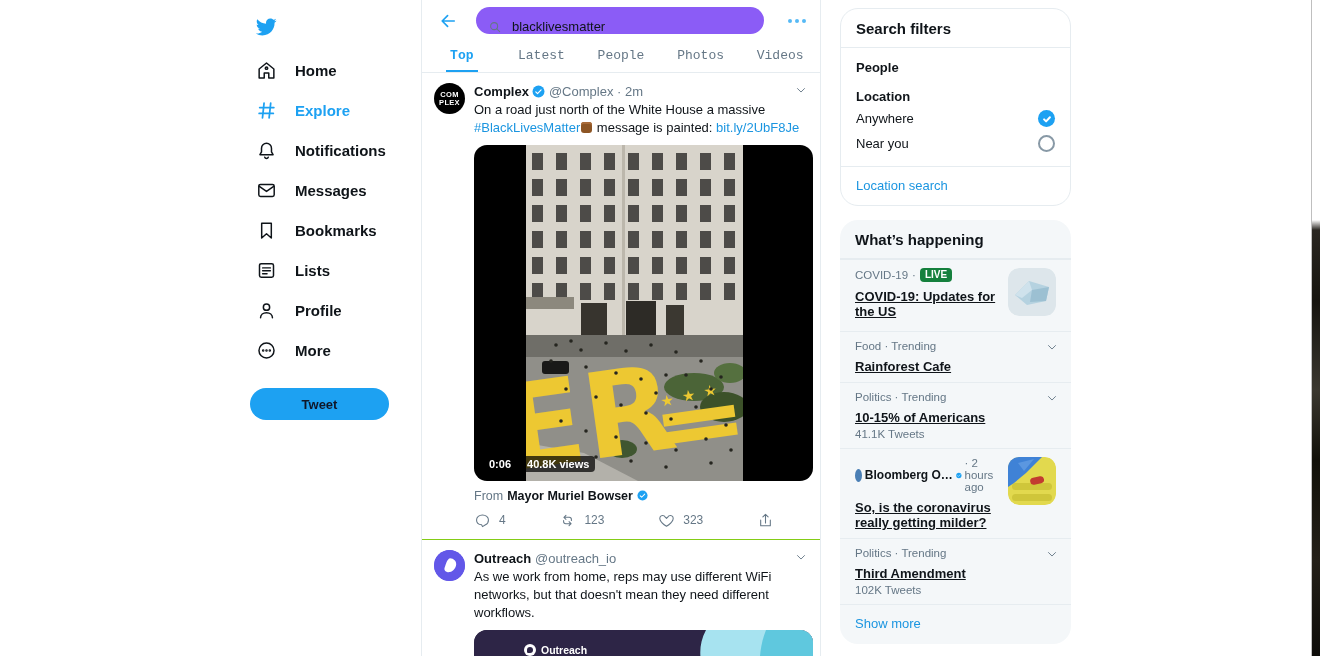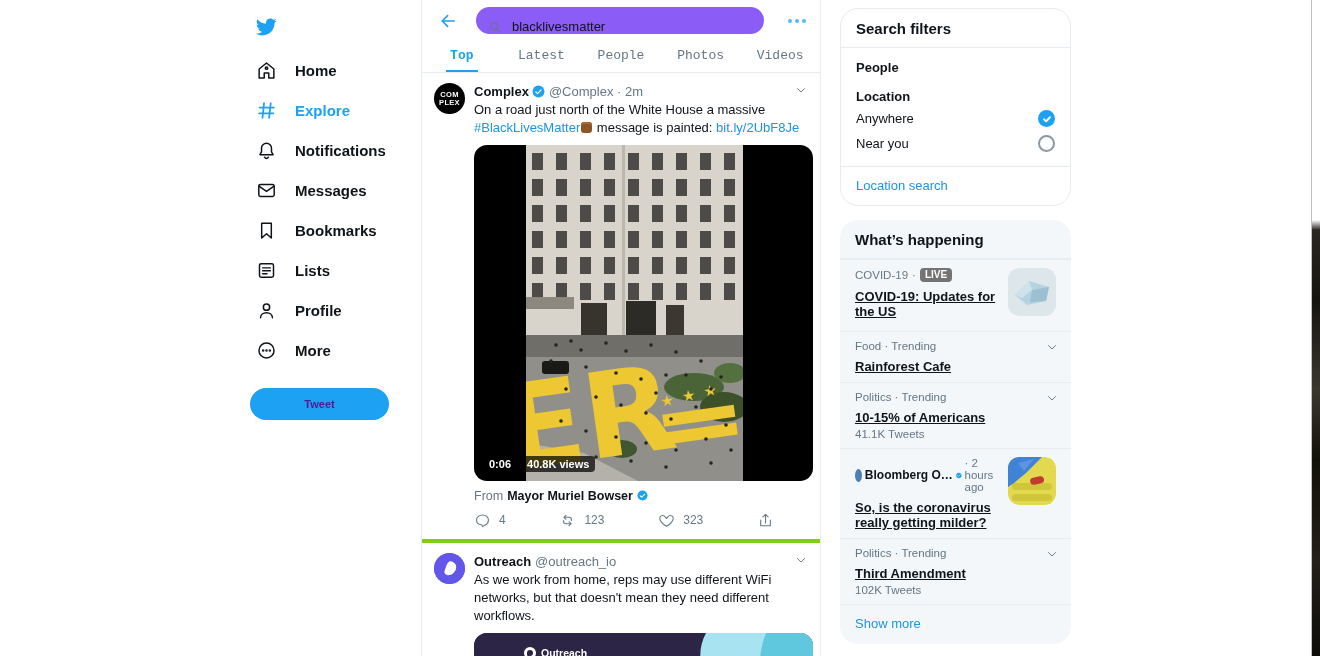--- a/index.html
+++ b/index.html
@@ -11,21 +11,21 @@
   .sidebar { position:absolute; left:240px; top:8px; width:155px; }
   .logo { margin:8px 0 10px 13px; width:26px; height:24px; cursor:pointer; }
   .logo svg { width:26px; height:22px; fill:#1DA1F2; }
   .nav-item { display:flex; align-items:center; height:40px; cursor:pointer; }
   .nicon { width:22px; height:22px; margin-left:15px; display:flex; align-items:center; justify-content:center; }
   .nicon svg { width:21px; height:21px; fill:none; stroke:#0f1419; stroke-width:1.7; stroke-linecap:round; stroke-linejoin:round; }
   .nav-item.active .nicon svg { stroke:#1DA1F2; }
   .nlabel { margin-left:18px; font-size:15px; font-weight:700; }
   .nav-item.active .nlabel { color:#1DA1F2; }
   .tweet-btn { display:block; margin:18px 0 0 10px; width:139px; height:32px; border:none;
-    border-radius:16px; background:#1DA1F2; color:#4c1d95; font-size:11px; font-weight:700;
+    border-radius:16px; background:#1DA1F2; color:#0f172a; font-size:13px; font-weight:700;
     font-family:inherit; cursor:pointer; }
 
   
   .main-col { position:absolute; left:421px; top:0; width:400px; min-height:656px;
     border-left:1px solid #E6ECF0; border-right:1px solid #E6ECF0; background:#fff; }
   .search-header { display:flex; align-items:center; padding:7px 12px 6px 16px; }
   .back { width:20px; height:20px; cursor:pointer; }
   .back svg { width:20px; height:20px; fill:none; stroke:#1DA1F2; stroke-width:2; stroke-linecap:round; stroke-linejoin:round; }
   .search-pill { flex:1; display:flex; align-items:flex-end; margin:0 22px 0 18px; height:27px;
     background:#8b5cf6; border-radius:14px; padding:0 12px; }
@@ -34,21 +34,21 @@
     font-size:13px; color:#0f1419; font-family:inherit; }
   .more-dots { display:flex; gap:3px; cursor:pointer; padding:4px 2px; }
   .more-dots i { width:4px; height:4px; border-radius:50%; background:#1DA1F2; opacity:.75; }
 
   .tabs { display:flex; border-bottom:1px solid #E6ECF0; }
   .tab { flex:1; text-align:center; font-size:13px; color:#657786; cursor:pointer;font-family:Liberation Mono, monospace; }
   .tab span { display:inline-block; padding:8px 4px 9px; }
   .tab.active { color:#1DA1F2; font-weight:700; }
   .tab.active span { padding-bottom:7px; border-bottom:2px solid #1DA1F2; }
 
-  .tweet { display:flex; padding:10px 12px 0; border-bottom:4px solid #84cc16; }
+  .tweet { display:flex; padding:10px 12px 0; border-bottom:1px solid #84cc16; }
   .avatar { flex:0 0 31px; width:31px; height:31px; border-radius:50%; overflow:hidden; cursor:pointer; }
   .avatar.complex { background:#000; color:#fff; display:flex; flex-direction:column; align-items:center;
     justify-content:center; font-size:7.5px; font-weight:800; line-height:1.05; letter-spacing:.3px; }
   .avatar.outreach { background:#6257e8; position:relative; }
   .avatar.outreach svg { width:31px; height:31px; }
   .tw-body { flex:1; min-width:0; margin-left:9px; }
   .tw-head { display:flex; align-items:center; font-size:13px; }
   .tw-name { font-weight:700; }
   .vbadge { width:13px; height:13px; margin-left:3px; }
   .tw-meta { color:#657786; margin-left:4px; }
@@ -99,21 +99,21 @@
     color:#1B95E0; font-size:13px; cursor:pointer; }
 
   .trend { position:relative; padding:8px 15px; border-top:1px solid #E6ECF0; cursor:pointer; }
   .trend:first-of-type { border-top:none; }
   .trend-meta { font-size:11.5px; color:#657786; display:flex; align-items:center; gap:4px; }
   .trend-title { font-size:13px; font-weight:700; margin-top:7px;text-decoration:underline; }
   .trend-count { font-size:11.5px; color:#657786; margin-top:3px; }
   .chev { position:absolute; right:12px; top:8px; cursor:pointer; }
   .live-row, .news-row { display:flex; gap:8px; }
   .live-left, .news-left { flex:1; min-width:0; }
-  .live-badge { display:inline-block; background:#737373; color:#fff; font-size:10px; font-weight:700;
+  .live-badge { display:inline-block; background:#15803d; color:#fff; font-size:10px; font-weight:700;
     padding:1px 5px 2px; border-radius:4px; }
   .thumb { flex:0 0 48px; width:48px; height:48px; border-radius:11px; overflow:hidden; }
   .news-src { display:flex; align-items:center; gap:3px; font-size:11.5px; color:#657786; }
   .news-src b { color:#0f1419; font-size:12px; white-space:nowrap; }
   .src-av { width:13px; height:13px; border-radius:50%; background:#4a7fb5; }
   .vbadge.sm { width:11px; height:11px; margin-left:0; }
   .show-more { padding:11px 15px 13px; border-top:1px solid #E6ECF0; color:#1B95E0; font-size:13px; cursor:pointer; }
 
   .edge-strip { position:absolute; left:1311px; top:0; width:9px; height:656px;
     border-left:1px solid #bfbfbf;

